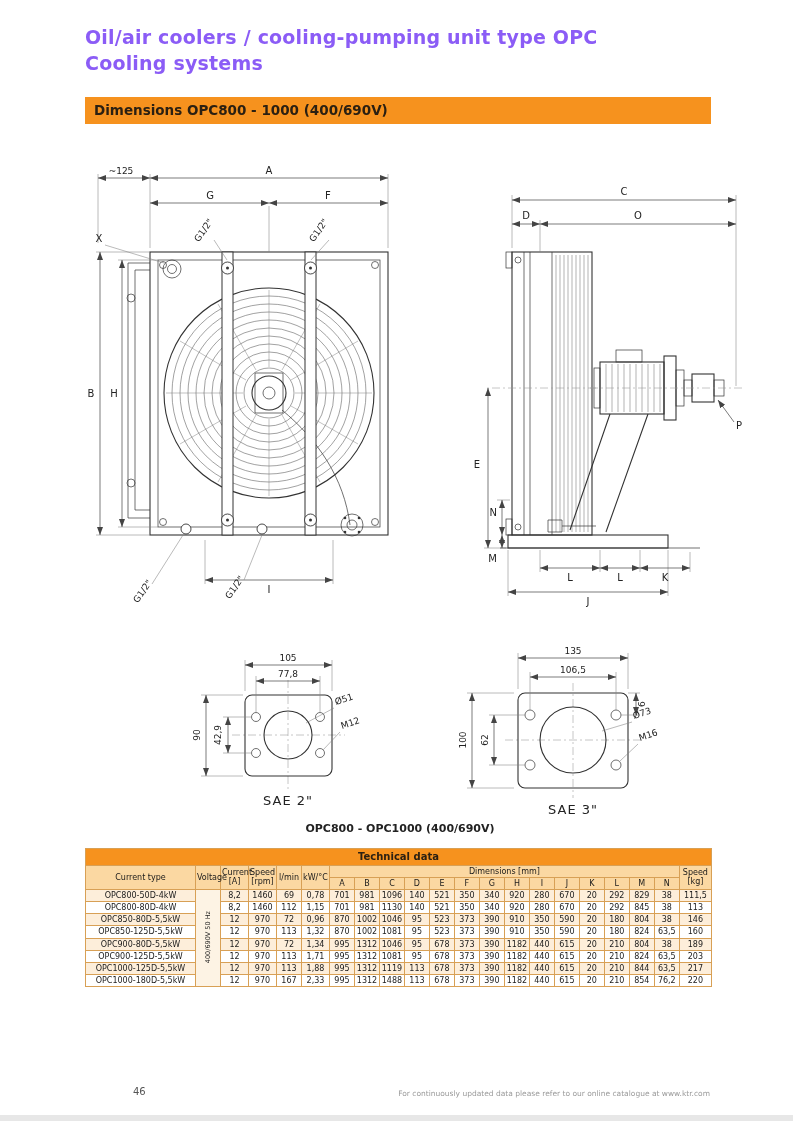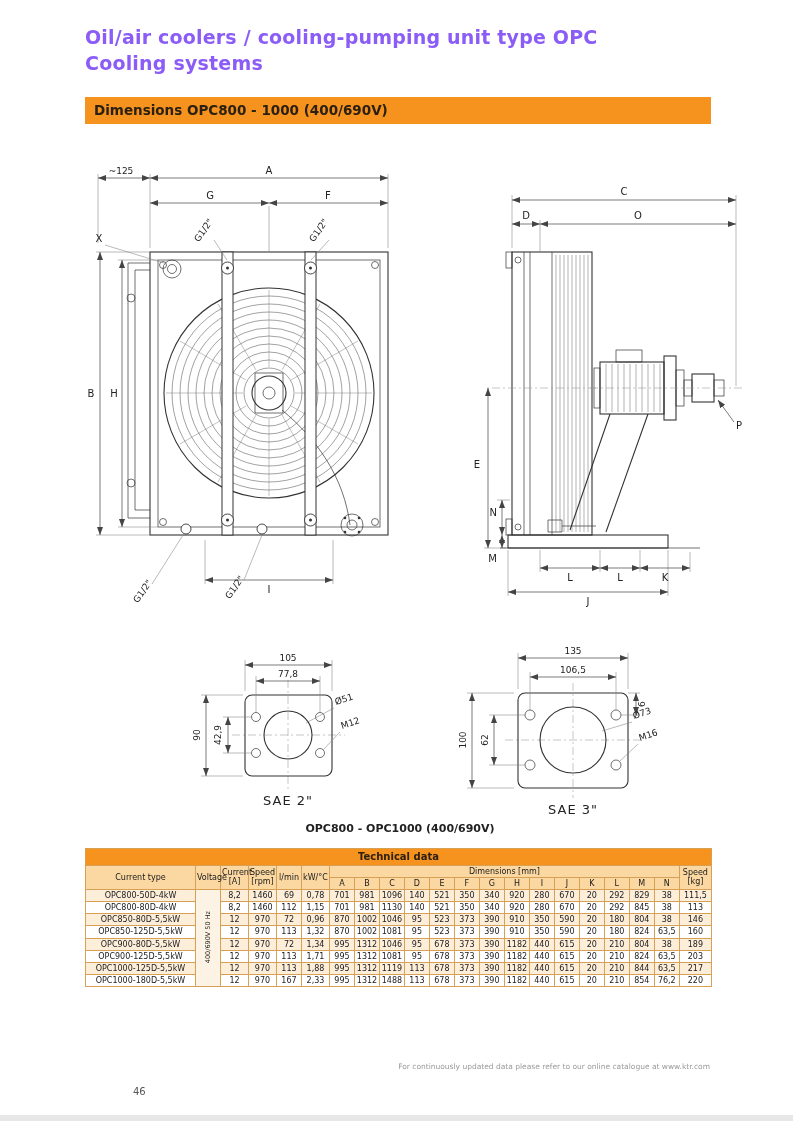--- a/index.html
+++ b/index.html
@@ -41,21 +41,21 @@
   .tech-table thead th { background:#fbd8a2; font-weight:normal; }
   .tech-table th.tt-banner { background:#f6921e; font-weight:bold; font-size:10px;
     color:#2b2012; padding:2px 0; }
   .tech-table tbody td { height:12px; background:#fff; }
   tr.row-tint td { background:#fdeeda; }
   td.cell-voltage, tr.row-tint td.cell-voltage { background:#fdf3e4; }
   td.cell-voltage span { writing-mode:vertical-rl; transform:rotate(180deg);
     font-size:6.5px; line-height:1; display:inline-block; }
 
   .footer-page-number { position:absolute; left:85px; top:1086px; font-size:10px; color:#555;margin-left:48px; }
-  .footer-note { position:absolute; right:83px; top:1062px; font-size:7.5px; color:#9a9a9a; }
+  .footer-note { position:absolute; right:83px; top:1089px; font-size:7.5px; color:#9a9a9a; }
   .bottom-strip { position:absolute; left:0; bottom:0; width:100%; height:6px; background:#e7e7e7; }
 </style>
 </head>
 <body>
 
 <div class="page">
 
   <div class="title">
     <span>Oil/air coolers / cooling-pumping unit type OPC</span><br>
     <span>Cooling systems</span>

